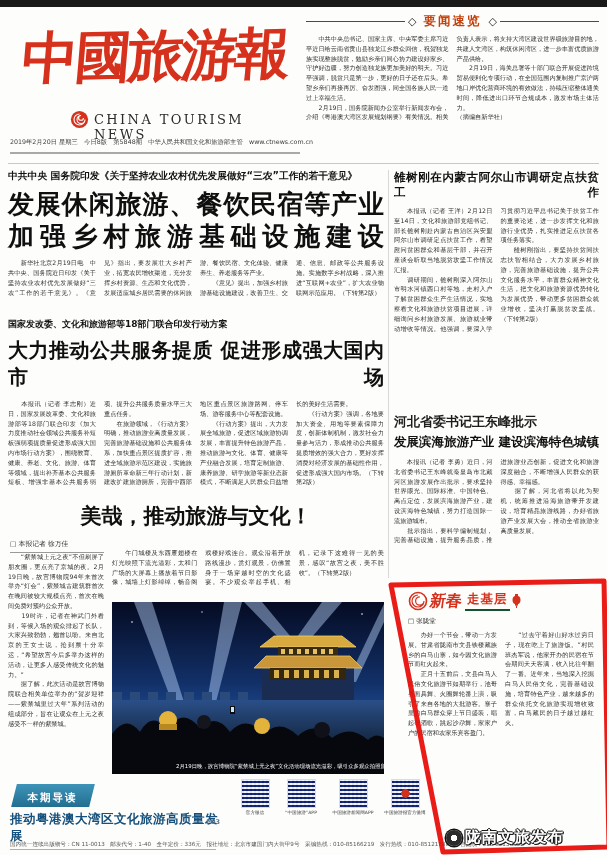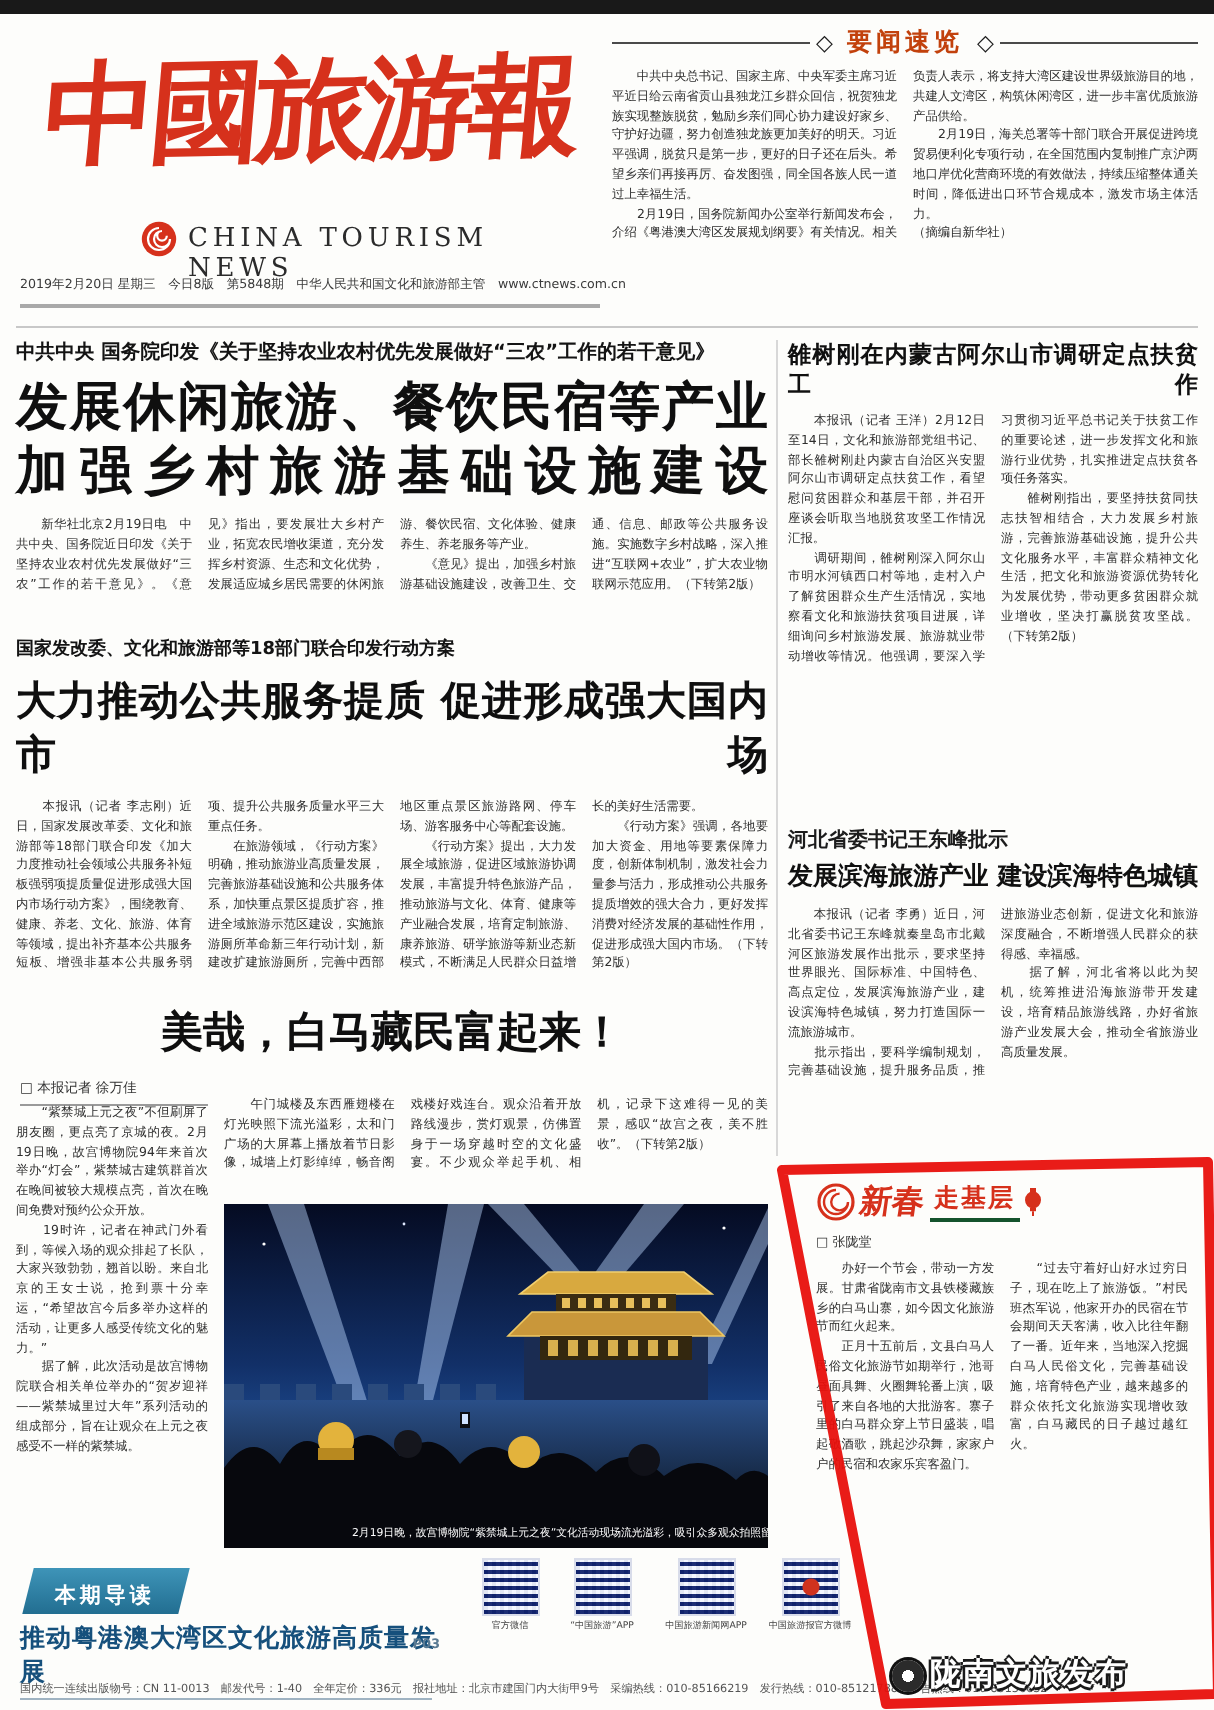--- a/index.html
+++ b/index.html
@@ -46,21 +46,21 @@
   
   .mid-story{left:8px;top:318px;width:376px;height:182px;}
   .mid-kicker{font-size:9px;}
   .mid-headline{font-size:20px;font-weight:bold;margin-top:6px;color:#0f0f0f;}
   .mid-body{margin-top:8px;height:122px;}
 
   
   .right-col{left:394px;top:170px;width:205px;height:410px;}
   .r1-headline{font-size:11.5px;font-weight:bold;color:#101010;}
   .r1-body{margin-top:6px;height:198px;}
-  .r2-kicker{font-size:10px;font-weight:bold;margin-top:9px;text-align:left;color:#1c1c1c;}
+  .r2-kicker{font-size:13px;font-weight:bold;margin-top:9px;text-align:left;color:#1c1c1c;}
   .r2-headline{font-size:12.5px;font-weight:bold;margin-top:3px;color:#101010;}
   .r2-body{margin-top:6px;height:138px;}
 
   
   .feature{left:8px;top:502px;width:376px;height:284px;}
   .feature-headline{text-align:center;font-size:21px;font-weight:bold;color:#0f0f0f;}
   .feature-byline{position:absolute;left:2px;top:37px;width:94px;font-size:6.8px;color:#333;
                   border-bottom:1px solid #9a9a9a;padding-bottom:3px;}
   .feature-leftcol{position:absolute;left:0;top:50px;width:96px;height:232px;}
   .feature-topband{position:absolute;left:104px;top:46px;width:272px;height:52px;}
@@ -170,21 +170,21 @@
 　　调研期间，雒树刚深入阿尔山市明水河镇西口村等地，走村入户了解贫困群众生产生活情况，实地察看文化和旅游扶贫项目进展，详细询问乡村旅游发展、旅游就业带动增收等情况。他强调，要深入学习贯彻习近平总书记关于扶贫工作的重要论述，进一步发挥文化和旅游行业优势，扎实推进定点扶贫各项任务落实。
 　　雒树刚指出，要坚持扶贫同扶志扶智相结合，大力发展乡村旅游，完善旅游基础设施，提升公共文化服务水平，丰富群众精神文化生活，把文化和旅游资源优势转化为发展优势，带动更多贫困群众就业增收，坚决打赢脱贫攻坚战。（下转第2版）</div>
     <div class="r2-kicker">河北省委书记王东峰批示</div>
     <div class="r2-headline serif justline">发展滨海旅游产业 建设滨海特色城镇</div>
     <div class="r2-body jtext cols-2">　　本报讯（记者 李勇）近日，河北省委书记王东峰就秦皇岛市北戴河区旅游发展作出批示，要求坚持世界眼光、国际标准、中国特色、高点定位，发展滨海旅游产业，建设滨海特色城镇，努力打造国际一流旅游城市。
 　　批示指出，要科学编制规划，完善基础设施，提升服务品质，推进旅游业态创新，促进文化和旅游深度融合，不断增强人民群众的获得感、幸福感。
 　　据了解，河北省将以此为契机，统筹推进沿海旅游带开发建设，培育精品旅游线路，办好省旅游产业发展大会，推动全省旅游业高质量发展。</div>
   </div>
 
   <div class="abs feature">
-    <div class="feature-headline serif">美哉，白马藏民富起来！</div>
+    <div class="feature-headline serif">美哉，推动旅游与文化！</div>
     <div class="feature-byline">□ 本报记者 徐万佳</div>
     <div class="feature-leftcol jtext">　　“紫禁城上元之夜”不但刷屏了朋友圈，更点亮了京城的夜。2月19日晚，故宫博物院94年来首次举办“灯会”，紫禁城古建筑群首次在晚间被较大规模点亮，首次在晚间免费对预约公众开放。
 　　19时许，记者在神武门外看到，等候入场的观众排起了长队，大家兴致勃勃，翘首以盼。来自北京的王女士说，抢到票十分幸运，“希望故宫今后多举办这样的活动，让更多人感受传统文化的魅力。”
 　　据了解，此次活动是故宫博物院联合相关单位举办的“贺岁迎祥——紫禁城里过大年”系列活动的组成部分，旨在让观众在上元之夜感受不一样的紫禁城。</div>
     <div class="feature-topband jtext cols-3">　　午门城楼及东西雁翅楼在灯光映照下流光溢彩，太和门广场的大屏幕上播放着节日影像，城墙上灯影绰绰，畅音阁戏楼好戏连台。观众沿着开放路线漫步，赏灯观景，仿佛置身于一场穿越时空的文化盛宴。不少观众举起手机、相机，记录下这难得一见的美景，感叹“故宫之夜，美不胜收”。（下转第2版）</div>
     <div class="feature-photo">
       <svg width="272" height="172" viewBox="0 0 272 172">
         <defs>
           <linearGradient id="sky" x1="0" y1="0" x2="0" y2="1">
             <stop offset="0" stop-color="#050b22"></stop>

